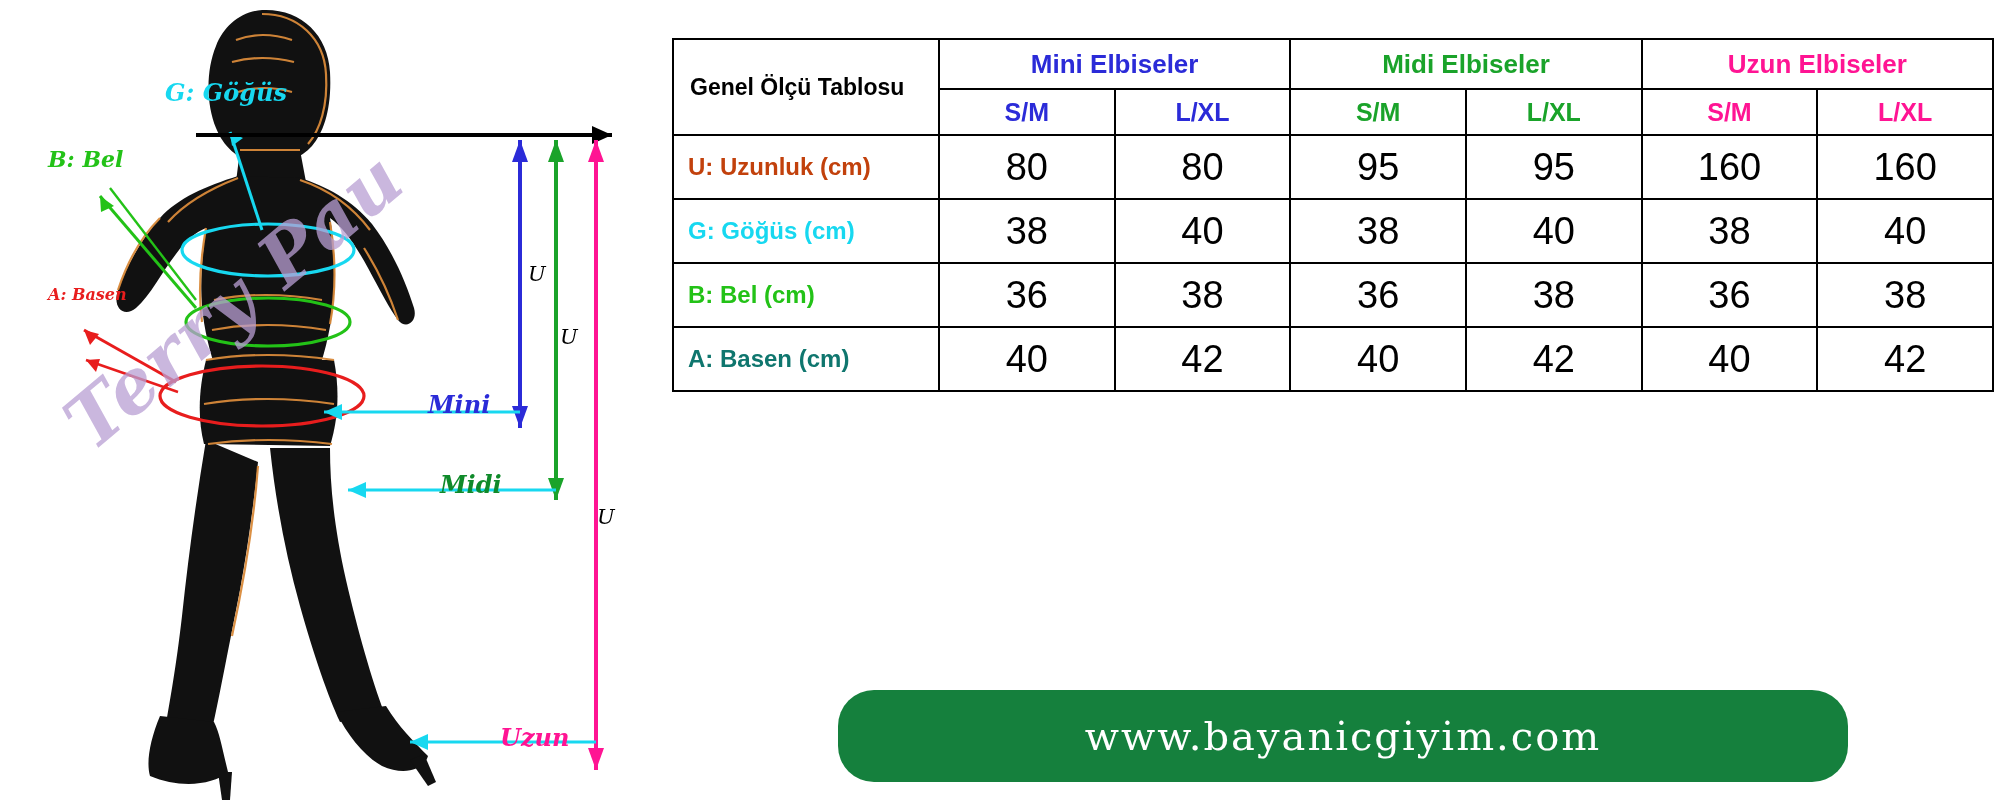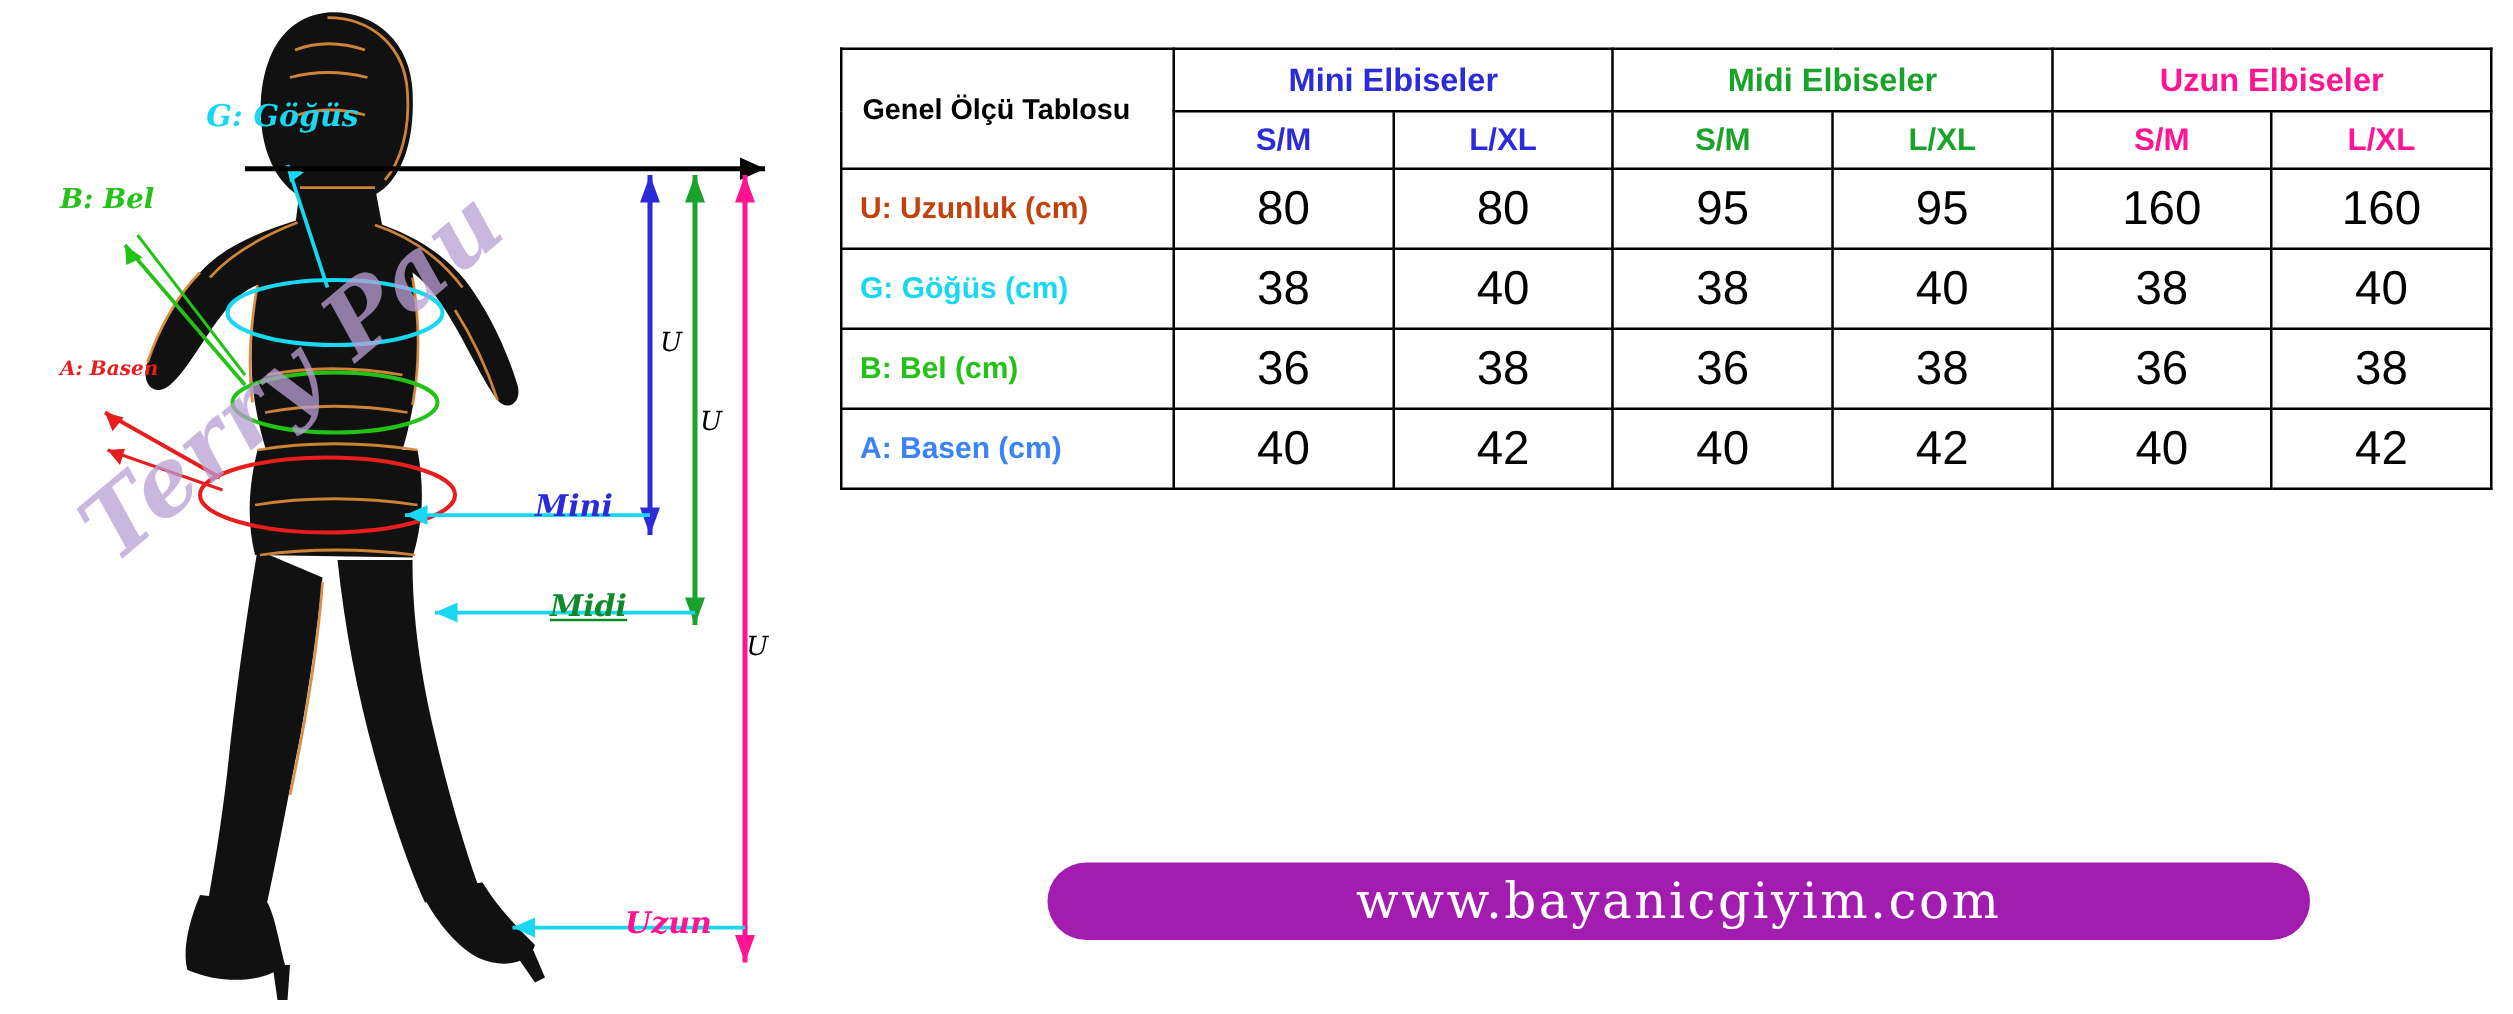--- a/index.html
+++ b/index.html
@@ -56,21 +56,21 @@
     position: absolute;
     font-family: "DejaVu Serif", serif;
     font-weight: bold;
     font-style: italic;
     white-space: nowrap;
   }
   .lbl-gogus { color: #17d8f0; font-size: 24px; left: 165px; top: 78px; }
   .lbl-bel   { color: #23c217; font-size: 22px; left: 48px;  top: 146px; }
   .lbl-basen { color: #e81d1d; font-size: 16px; left: 48px;  top: 285px; }
   .lbl-mini  { color: #2b2bd8; font-size: 24px; left: 428px; top: 390px; }
-  .lbl-midi  { color: #0f8a2a; font-size: 24px; left: 440px; top: 470px; text-decoration: underline; }
+  .lbl-midi  { color: #0f8a2a; font-size: 24px; left: 440px; top: 470px; }
   .lbl-uzun  { color: #ff1493; font-size: 24px; left: 500px; top: 723px; }
   .lbl-u {
     color: #000;
     font-family: "DejaVu Serif", serif;
     font-style: italic;
     font-size: 21px;
   }
   .lbl-u1 { position:absolute; left: 528px; top: 262px; }
   .lbl-u2 { position:absolute; left: 560px; top: 325px; }
   .lbl-u3 { position:absolute; left: 597px; top: 505px; }
@@ -128,21 +128,21 @@
   .row-label {
     text-align: left !important;
     padding-left: 14px !important;
     font-size: 24px;
     font-weight: bold;
     font-family: "Liberation Sans", sans-serif;
   }
   .rl-u     { color: #c2410c; }
   .rl-gogus { color: #17d8f0; }
   .rl-bel   { color: #23c217; }
-  .rl-basen { color: #3b82f6; }
+  .rl-basen { color: #0f766e; }
   .val-cell {
     height: 62px;
     font-size: 38px;
     color: #000;
     font-family: "Liberation Sans", sans-serif;
   }
 
   .notes {
     position: absolute;
     left: 14px;
@@ -156,22 +156,22 @@
     letter-spacing: 1px;
     margin-bottom: 23px;
     white-space: nowrap;
   }
 
   .url-badge {
     position: absolute;
     left: 178px;
     top: 690px;
     width: 1010px;
-    height: 62px;
-    background: #a21caf;
+    height: 92px;
+    background: #15803d;
     border-radius: 36px;
     display: flex;
     align-items: center;
     justify-content: center;
   }
   .url-badge span {
     color: #fff;
     font-family: "DejaVu Serif", serif;
     font-size: 40px;
     letter-spacing: 2px;

